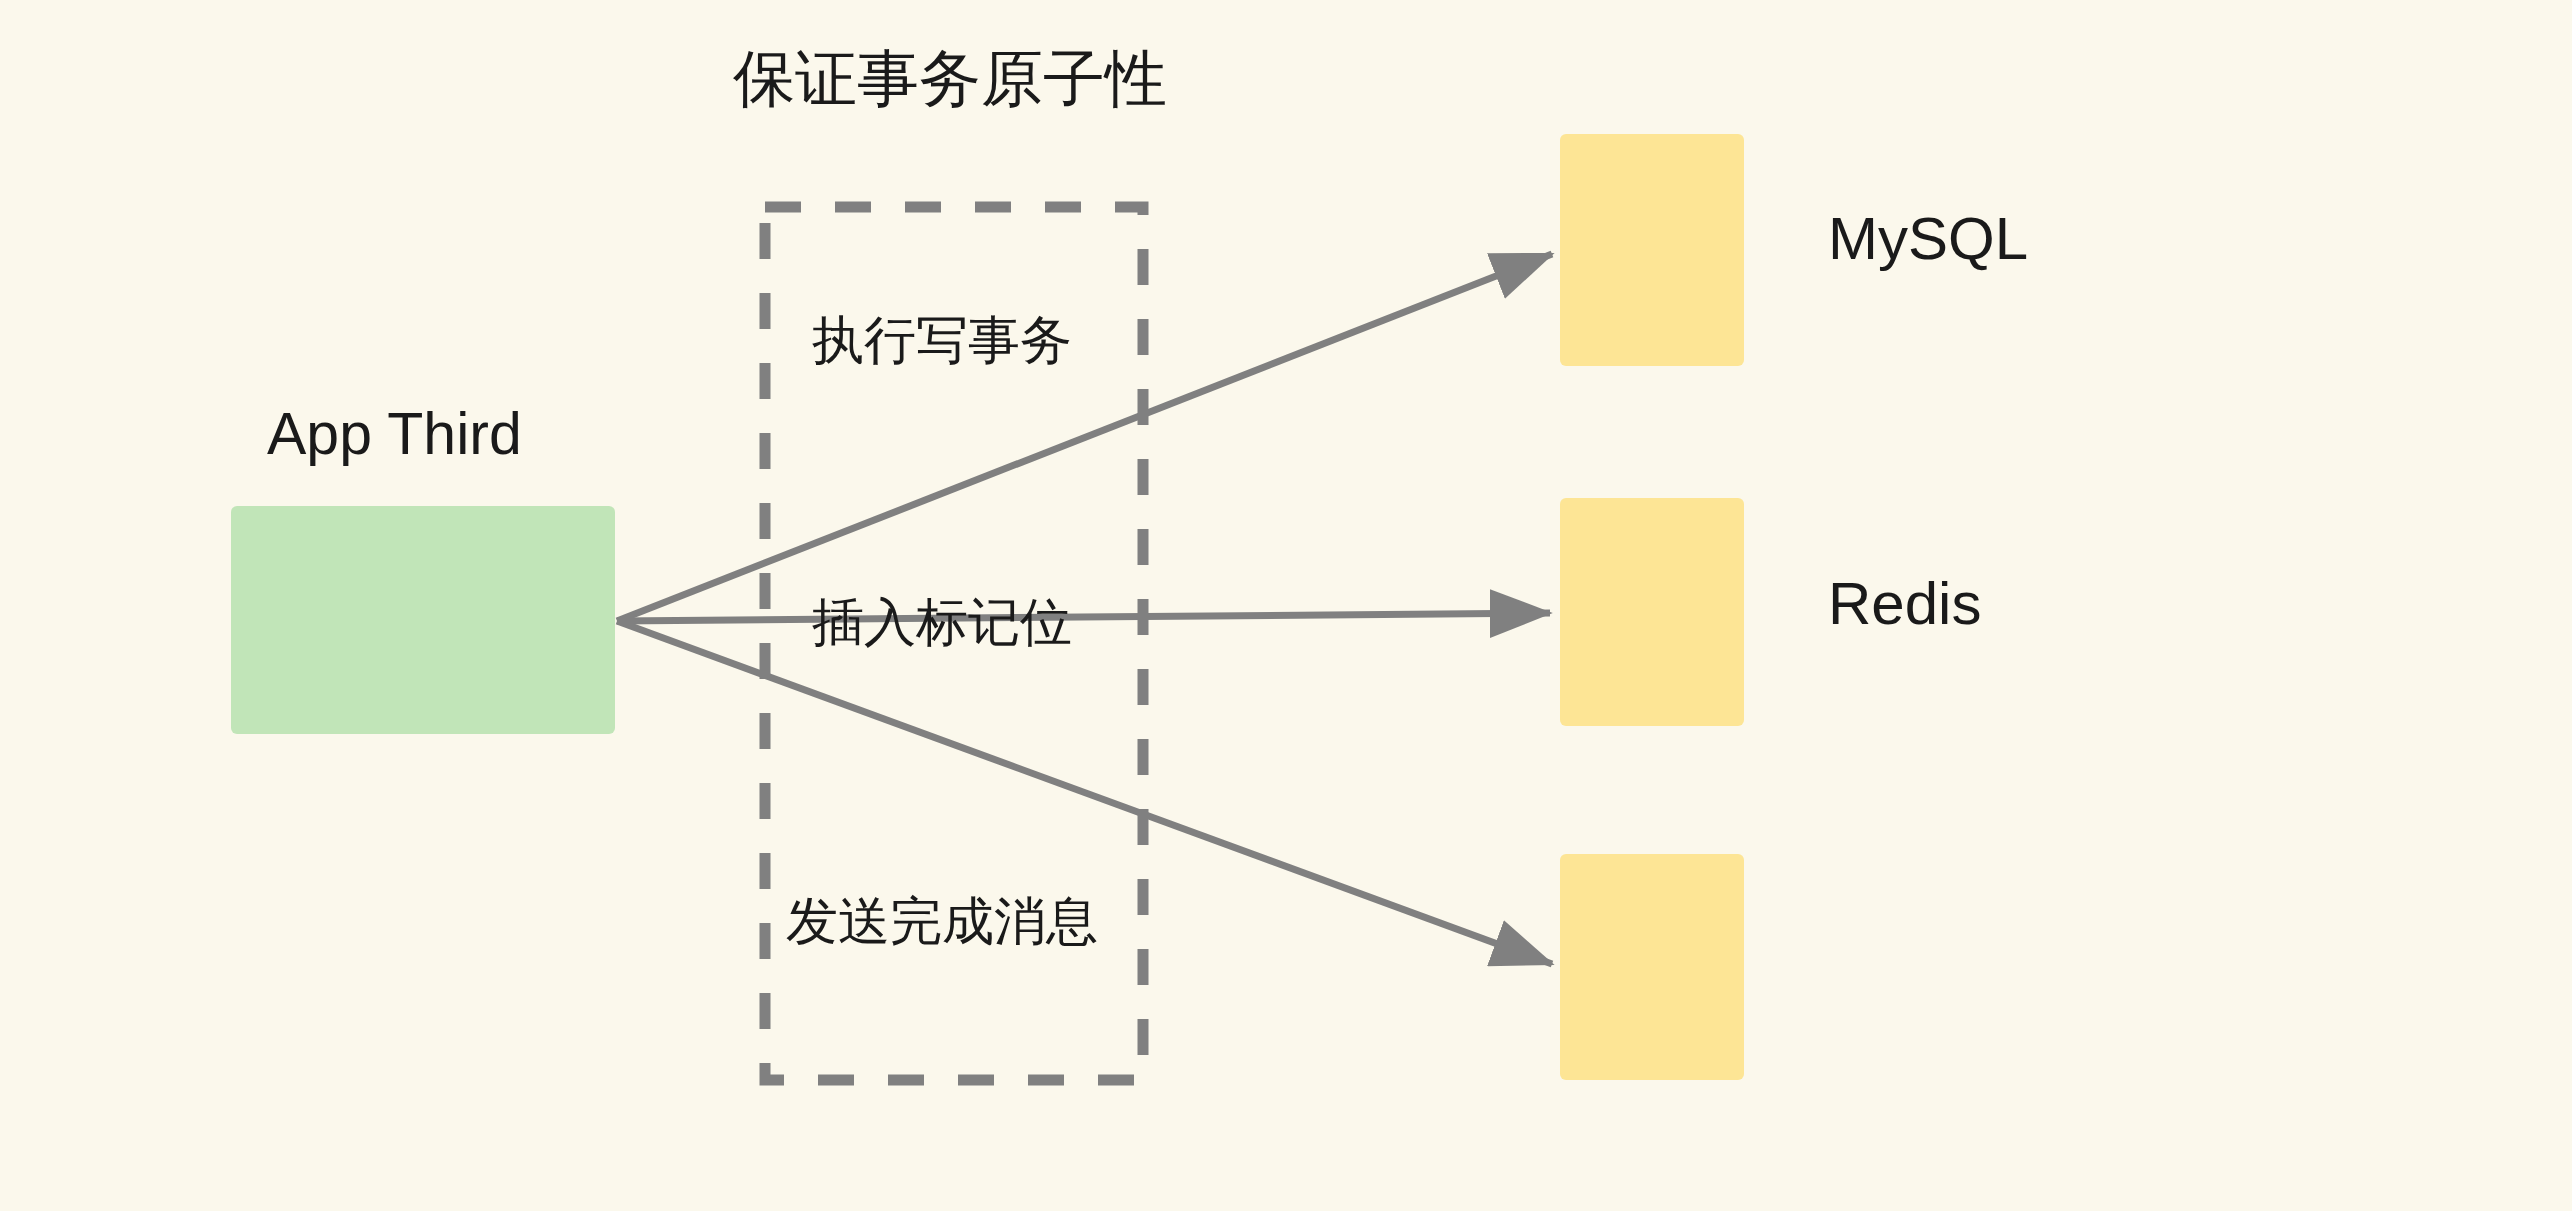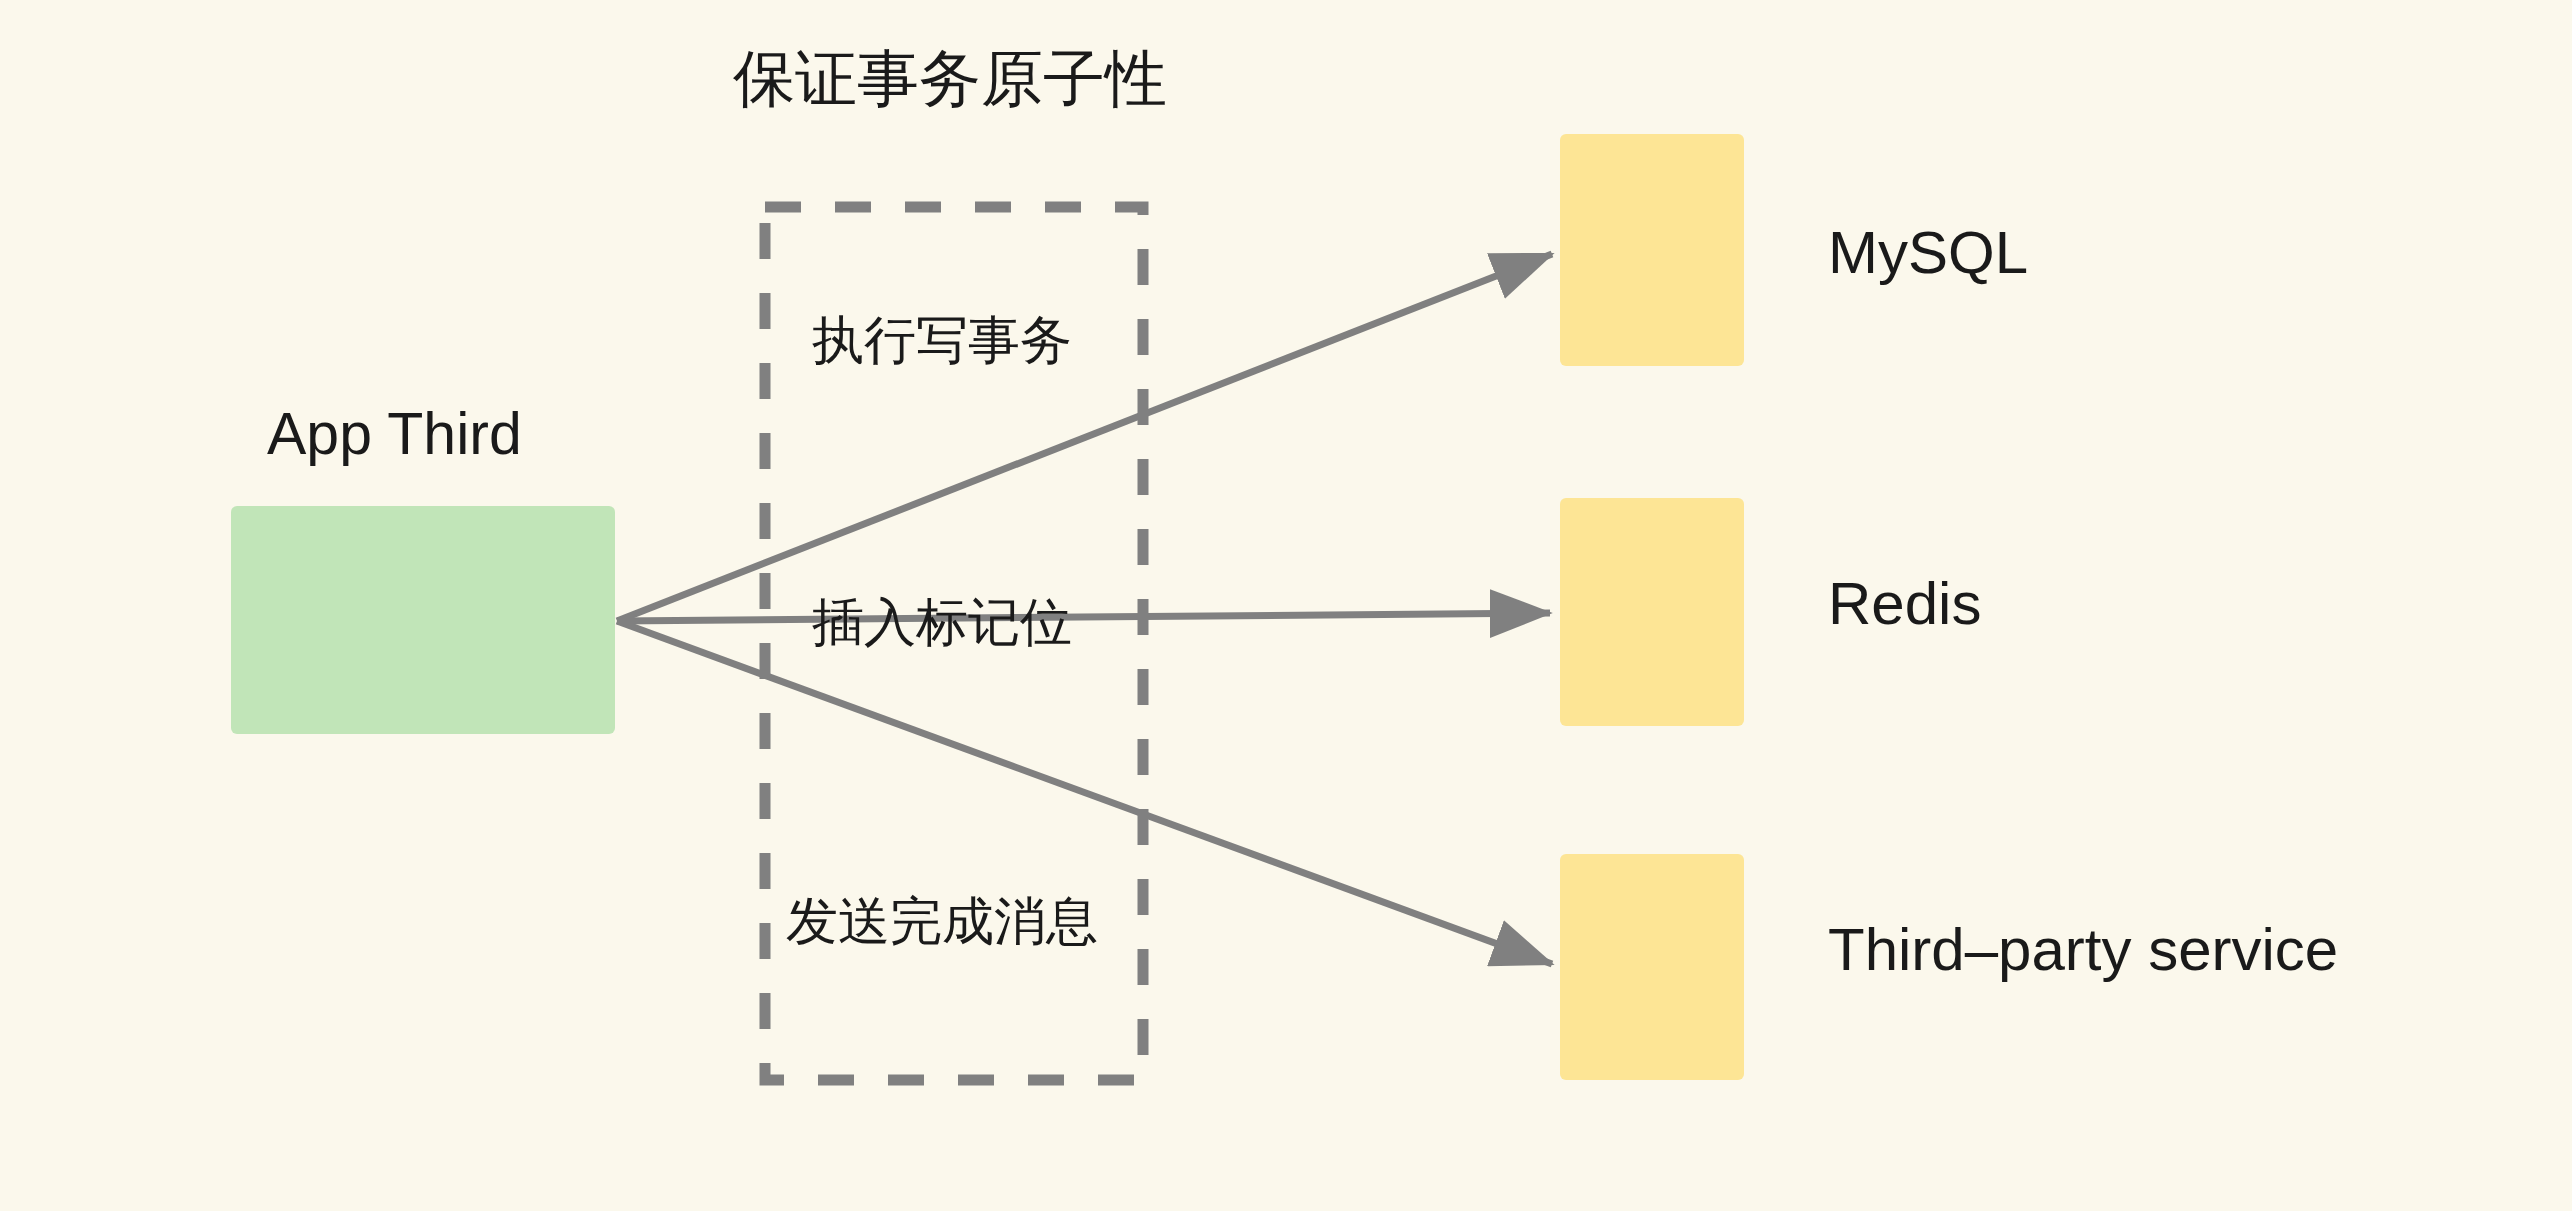--- a/index.html
+++ b/index.html
@@ -45,21 +45,21 @@
   .edge-label {
     font-size: 52px;
   }
   .edge-label-1 { left: 812px; top: 314px; text-align: right; }
   .edge-label-2 { left: 812px; top: 580px; margin-top: 16px; }
   .edge-label-3 { left: 786px; top: 855px; margin-top: 40px; }
   .target-label {
     font-size: 60px;
     left: 1828px;
   }
-  .target-label-0 { top: 223px; }
+  .target-label-0 { top: 209px; }
   .target-label-1 { top: 574px; }
   .target-label-2 { top: 920px; }
 </style>
 </head>
 <body>
 
 <div id="diagram-root">
 
   <svg id="diagram-svg" viewBox="0 0 2572 1211">
     <defs>
@@ -84,15 +84,14 @@
   <div class="txt title-text">保证事务原子性</div>
 
   <div class="txt node-caption">App Third</div>
 
   <div class="txt edge-label edge-label-1">执行写事务</div>
   <div class="txt edge-label edge-label-2">插入标记位</div>
   <div class="txt edge-label edge-label-3">发送完成消息</div>
 
   <div class="txt target-label target-label-0">MySQL</div>
   <div class="txt target-label target-label-1">Redis</div>
-  <div class="txt target-label target-label-2">Third–party service</div>
 
 </div>
 
 </body></html>

